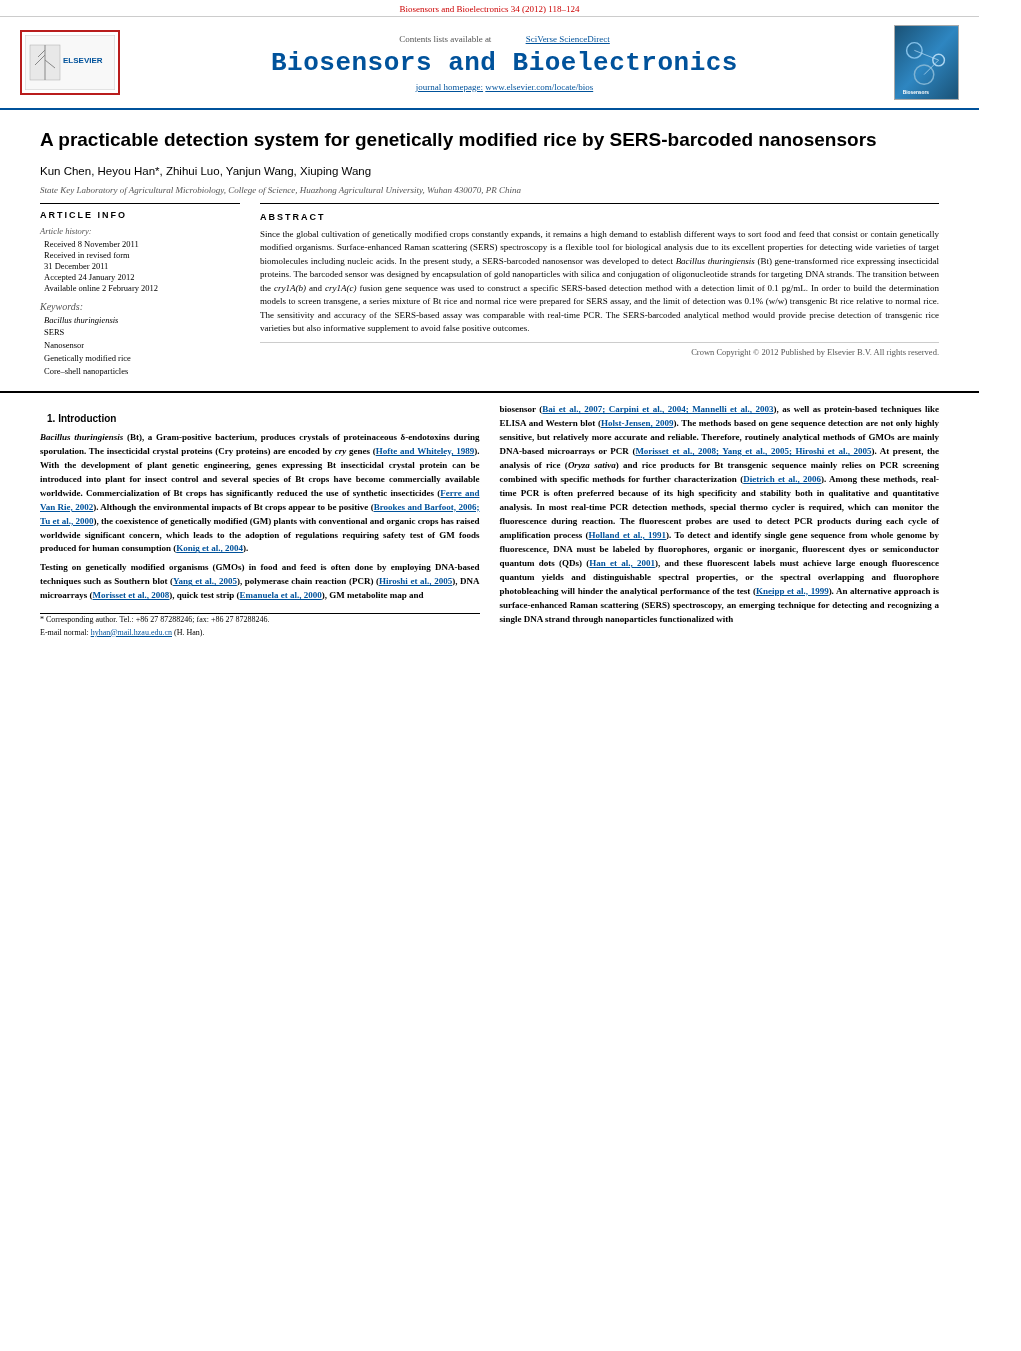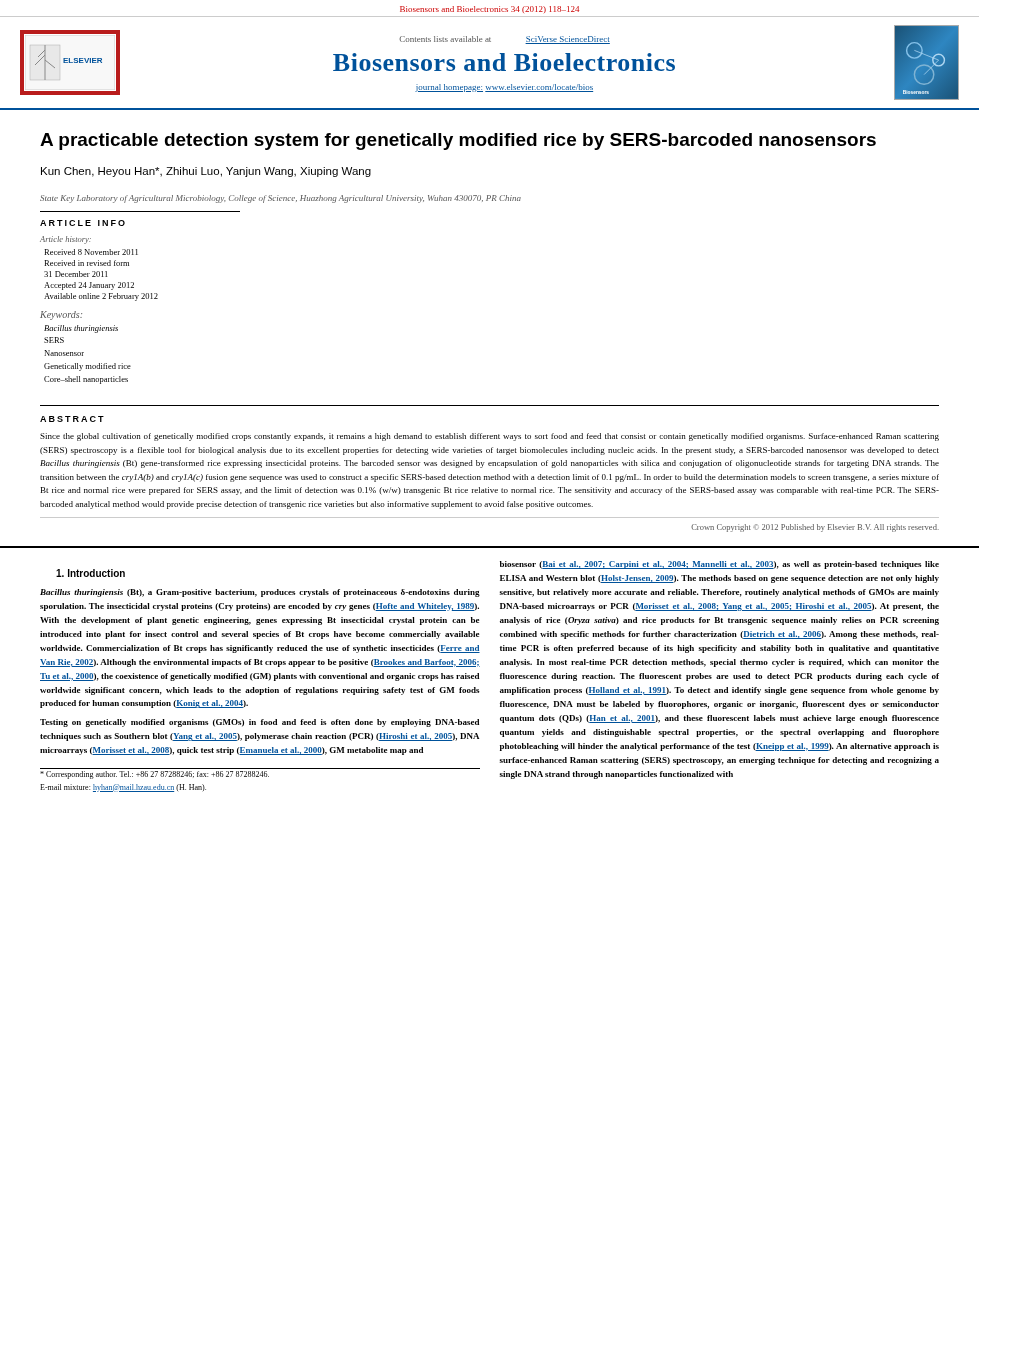--- a/index.html
+++ b/index.html
@@ -33,21 +33,21 @@
       padding: 8px 20px;
       border-bottom: 2px solid #00529b;
     }
     .header-logo-left {
       width: 110px;
       flex-shrink: 0;
     }
     .header-logo-left .elsevier-box {
       width: 100px;
       height: 65px;
-      border: 4px solid #b91c1c;
+      border: 2px solid #b91c1c;
       display: flex;
       flex-direction: column;
       align-items: center;
       justify-content: center;
       font-size: 7px;
       color: #00529b;
       font-weight: bold;
     }
     .header-center {
       flex: 1;
@@ -55,21 +55,21 @@
     }
     .header-center .sciverse-line {
       font-size: 9px;
       color: #555;
       margin-bottom: 4px;
     }
     .header-center .journal-title {
       font-size: 26px;
       font-weight: bold;
       color: #00529b;
-      font-family: Liberation Serif, serif;
+      font-family: Liberation Mono, monospace;
       letter-spacing: 0.5px;
       margin-bottom: 4px;
     }
     .header-center .homepage-line {
       font-size: 9px;
       color: #555;
     }
     .header-center .homepage-line span {
       color: #00529b;
       text-decoration: underline;
@@ -100,35 +100,34 @@
       font-size: 19px;
       font-weight: bold;
       color: #000;
       font-family: Arial, sans-serif;
       line-height: 1.3;
       margin-bottom: 12px;
     }
     .authors {
       font-size: 11.5px;
       color: #000;
-      margin-bottom: 16px;
+      margin-bottom: 8px;
       font-family: Arial, sans-serif;
     }
     .affiliation {
       font-size: 9px;
       color: #555;
       font-style: italic;
       margin-bottom: 4px;
     }
     
     .two-col {
       display: flex;
       gap: 20px;
       margin-top: 8px;
-      flex-direction: column;
     }
     .left-col {
       width: 200px;
       flex-shrink: 0;
       border-top: 1px solid #000;
       padding-top: 6px;
     }
     .right-col {
       flex: 1;
       border-top: 1px solid #000;
@@ -204,21 +203,21 @@
       flex: 1;
       font-size: 9px;
       line-height: 1.55;
       text-align: justify;
       color: #000;
     }
     .section-title {
       font-size: 10px;
       font-weight: bold;
       color: #000;
-      margin: 8px 16px 4px;
+      margin: 8px 7px 4px;
       font-family: Arial, sans-serif;
     }
     p { margin-bottom: 5px; font-weight: bold; }
     .ref-link { color: #00529b; text-decoration: underline; }
     .italic { font-style: italic; }
     .footnote-area {
       border-top: 1px solid #000;
       margin-top: 10px;
       padding-top: 0;
     }
@@ -339,21 +338,21 @@
         </div>
         <p>
           <span class="italic">Bacillus thuringiensis</span> (Bt), a Gram-positive bacterium, produces crystals of proteinaceous δ-endotoxins during sporulation. The insecticidal crystal proteins (Cry proteins) are encoded by <span class="italic">cry</span> genes (<span class="ref-link">Hofte and Whiteley, 1989</span>). With the development of plant genetic engineering, genes expressing Bt insecticidal crystal protein can be introduced into plant for insect control and several species of Bt crops have become commercially available worldwide. Commercialization of Bt crops has significantly reduced the use of synthetic insecticides (<span class="ref-link">Ferre and Van Rie, 2002</span>). Although the environmental impacts of Bt crops appear to be positive (<span class="ref-link">Brookes and Barfoot, 2006; Tu et al., 2000</span>), the coexistence of genetically modified (GM) plants with conventional and organic crops has raised worldwide significant concern, which leads to the adoption of regulations requiring safety test of GM foods produced for human consumption (<span class="ref-link">Konig et al., 2004</span>).
         </p>
         <p>
           Testing on genetically modified organisms (GMOs) in food and feed is often done by employing DNA-based techniques such as Southern blot (<span class="ref-link">Yang et al., 2005</span>), polymerase chain reaction (PCR) (<span class="ref-link">Hiroshi et al., 2005</span>), DNA microarrays (<span class="ref-link">Morisset et al., 2008</span>), quick test strip (<span class="ref-link">Emanuela et al., 2000</span>), GM metabolite map and
         </p>
         <div class="footnote-area">
           <div class="footnote-text">* Corresponding author. Tel.: +86 27 87288246; fax: +86 27 87288246.</div>
           <div class="footnote-text">
-            <span>E-mail mixture: </span><span class="ref-link">hyhan@mail.hzau.edu.cn</span><span> (H. Han).</span>
+            <span>E-mail normal: </span><span class="ref-link">hyhan@mail.hzau.edu.cn</span><span> (H. Han).</span>
           </div>
         </div>
       </div>
 
       <div class="body-right">
         <p>
           biosensor (<span class="ref-link">Bai et al., 2007; Carpini et al., 2004; Mannelli et al., 2003</span>), as well as protein-based techniques like ELISA and Western blot (<span class="ref-link">Holst-Jensen, 2009</span>). The methods based on gene sequence detection are not only highly sensitive, but relatively more accurate and reliable. Therefore, routinely analytical methods of GMOs are mainly DNA-based microarrays or PCR (<span class="ref-link">Morisset et al., 2008; Yang et al., 2005; Hiroshi et al., 2005</span>). At present, the analysis of rice (<span class="italic">Oryza sativa</span>) and rice products for Bt transgenic sequence mainly relies on PCR screening combined with specific methods for further characterization (<span class="ref-link">Dietrich et al., 2006</span>). Among these methods, real-time PCR is often preferred because of its high specificity and stability both in qualitative and quantitative analysis. In most real-time PCR detection methods, special thermo cycler is required, which can monitor the fluorescence during reaction. The fluorescent probes are used to detect PCR products during each cycle of amplification process (<span class="ref-link">Holland et al., 1991</span>). To detect and identify single gene sequence from whole genome by fluorescence, DNA must be labeled by fluorophores, organic or inorganic, fluorescent dyes or semiconductor quantum dots (QDs) (<span class="ref-link">Han et al., 2001</span>), and these fluorescent labels must achieve large enough fluorescence quantum yields and distinguishable spectral properties, or the spectral overlapping and fluorophore photobleaching will hinder the analytical performance of the test (<span class="ref-link">Kneipp et al., 1999</span>). An alternative approach is surface-enhanced Raman scattering (SERS) spectroscopy, an emerging technique for detecting and recognizing a single DNA strand through nanoparticles functionalized with
         </p>
       </div>
     </div>

